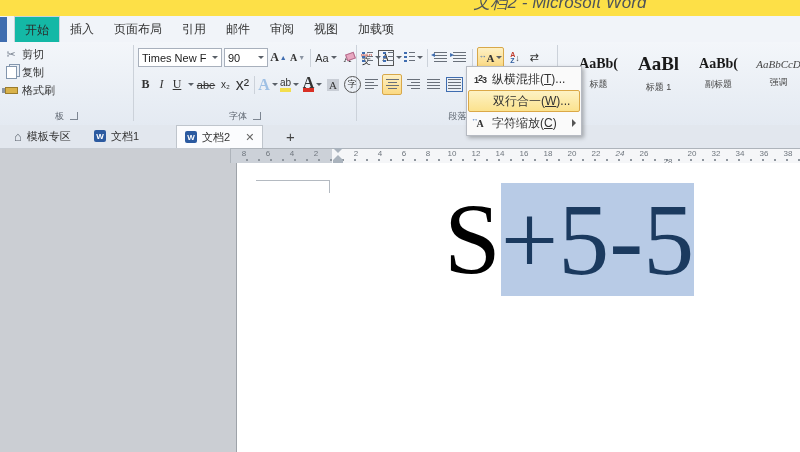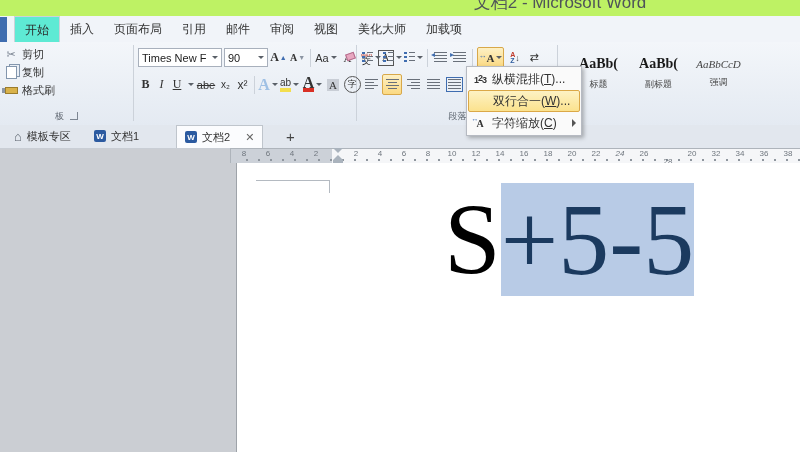--- a/index.html
+++ b/index.html
@@ -1,28 +1,28 @@
 <!DOCTYPE html>
 <html><head>
 <meta charset="utf-8">
 <style>
   html,body{margin:0;padding:0;}
   body{font-family:"Liberation Sans","DejaVu Sans",sans-serif;}
   .screen{position:relative;width:800px;height:452px;overflow:hidden;background:#cbced3;}
 
   
-  .titlebar{position:absolute;left:0;top:0;width:800px;height:16px;background:#bef264;overflow:hidden;border-bottom:7px solid #0f172a;}
+  .titlebar{position:absolute;left:0;top:0;width:800px;height:16px;background:#fde047;overflow:hidden;border-bottom:7px solid #0f172a;font-style:italic;}
   .titlebar span{position:absolute;top:-9px;left:560px;transform:translateX(-50%);font-size:17px;color:#4f5459;white-space:nowrap;}
 
   
   .tabrow{position:absolute;left:0;top:16px;width:800px;height:26px;background:#f1f4f9;}
   .file-frag{position:absolute;left:0;top:1px;width:7px;height:25px;background:#3f6db0;}
   .rtabs{position:absolute;left:14px;top:0;height:26px;display:flex;}
   .rtab{padding:0 10px;height:26px;display:flex;align-items:center;font-size:12px;color:#333;white-space:nowrap;}
-  .rtab.active{background:#5eead4;border:1px solid #ccd2d9;border-bottom:none;color:#2b2b2b;}
+  .rtab.active{background:#14b8a6;border:1px solid #ccd2d9;border-bottom:none;color:#2b2b2b;}
 
   
   .ribbon{position:absolute;left:0;top:42px;width:800px;height:83px;background:linear-gradient(#f3f6fa,#e4eaf2);border-bottom:1px solid #c5cad1;}
   .gsep{position:absolute;top:3px;height:76px;width:1px;background:#ccd2da;}
   .group{position:absolute;top:0;height:83px;}
   .grp-label{position:absolute;bottom:2px;left:0;right:0;text-align:center;font-size:9px;color:#5f6771;}
   .launcher{display:inline-block;width:7px;height:7px;border-right:1px solid #7d8692;border-bottom:1px solid #7d8692;margin-left:6px;vertical-align:-1px;}
   .row{position:absolute;left:4px;display:flex;align-items:center;gap:2px;}
   .row1{top:5px;height:21px;}
   .row2{top:32px;height:21px;}
@@ -153,21 +153,20 @@
   <div class="tabrow">
     <div class="file-frag"></div>
     <div class="rtabs" id="rtabs">
         <div class="rtab active">开始</div>
         <div class="rtab">插入</div>
         <div class="rtab">页面布局</div>
         <div class="rtab">引用</div>
         <div class="rtab">邮件</div>
         <div class="rtab">审阅</div>
         <div class="rtab">视图</div>
-        <div class="rtab">美化大师</div>
         <div class="rtab">加载项</div>
       </div>
   </div>
 
   <div class="ribbon">
     <div class="gsep" style="left:133px"></div>
     <div class="gsep" style="left:356px"></div>
     <div class="gsep" style="left:557px"></div>
 
     <div class="group" style="left:0;width:133px">
@@ -228,40 +227,43 @@
             <span class="borderA">A</span>
           </span>
       </div>
       <div class="row row2">
         <span class="btn fbtn" style="width:15px;font-weight:bold">B</span>
         <span class="btn fbtn" style="width:13px;font-style:italic">I</span>
         <span class="btn fbtn u-l" style="width:14px">U</span>
         <span class="caret"></span>
         <span class="btn strike" style="width:20px">abe</span>
         <span class="btn" style="width:15px;font-size:10px">x₂</span>
-        <span class="btn" style="width:15px;font-size:12px">x²</span>
+        <span class="btn" style="width:15px;font-size:16px">x²</span>
         <span class="vsep"></span>
         <span class="btn" style="width:18px">
             <span class="effectA">A</span>
             <span class="caret"></span>
           </span>
         <span class="btn" style="width:21px">
             <span class="hilite">ab</span>
             <span class="caret"></span>
           </span>
         <span class="btn" style="width:21px">
             <span class="fcolor">A</span>
             <span class="caret"></span>
           </span>
         <span class="btn" style="width:16px">
             <span class="shade">A</span>
           </span>
         <span class="btn" style="width:18px">
             <span class="enclose">字</span>
           </span>
+      </div>
+      <div class="grp-label">
+        <span>字体</span><span class="launcher"></span>
       </div>
     </div>
 
     <div class="group" style="left:358px;width:199px">
       <div class="row row1">
         <span class="btn" style="width:19px">
             <span class="bull"></span>
             <span class="caret"></span>
           </span>
         <span class="btn" style="width:19px">
@@ -321,20 +323,24 @@
       <div class="grp-label">
         <span>段落</span>
       </div>
     </div>
 
     <div class="group" style="left:560px;width:240px">
       <div class="chips" id="chips">
           <div class="chip">
             <span class="prev">AaBb(</span>
             <span class="lbl">标题</span>
+          </div>
+          <div class="chip big">
+            <span class="prev">AaBl</span>
+            <span class="lbl">标题 1</span>
           </div>
           <div class="chip">
             <span class="prev">AaBb(</span>
             <span class="lbl">副标题</span>
           </div>
           <div class="chip it">
             <span class="prev">AaBbCcD</span>
             <span class="lbl">强调</span>
           </div>
         </div>

